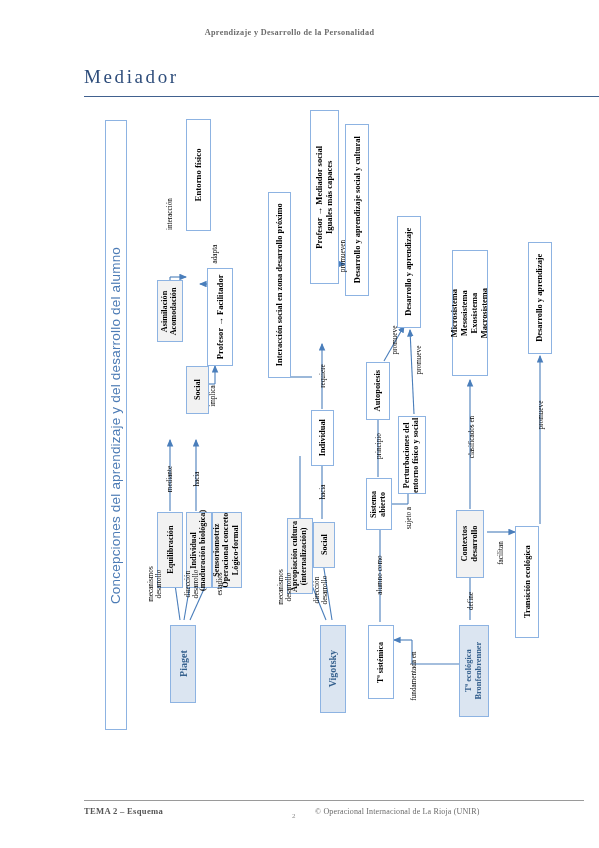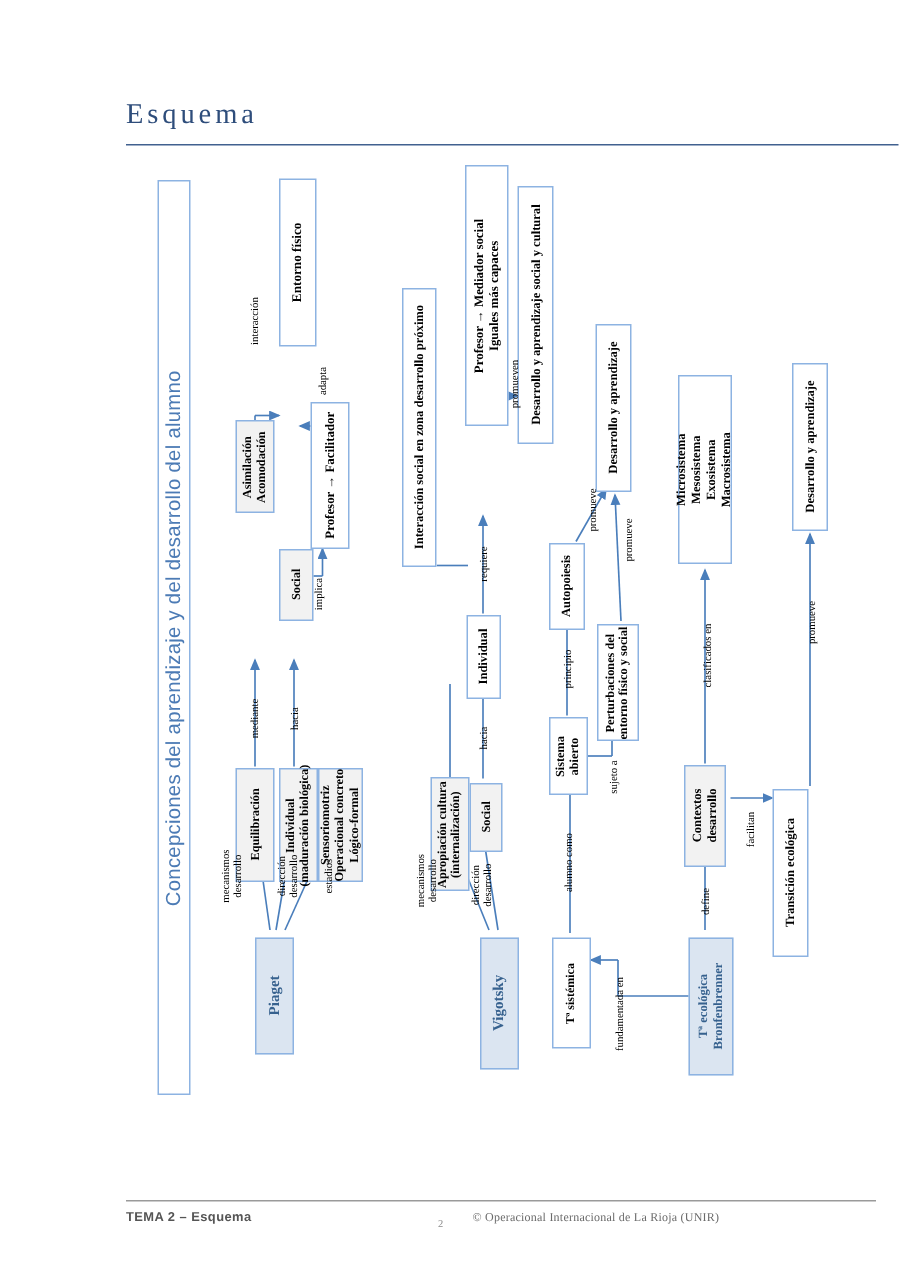--- a/index.html
+++ b/index.html
@@ -30,21 +30,21 @@
   }
   .sec-rule{
     position:absolute;left:84px;top:96px;width:515px;height:1px;
     background:#41618f;
   }
 
   
   .ftr-rule{position:absolute;left:84px;top:800px;width:500px;height:1px;background:#9a9a9a;}
   .ftr-left{
     position:absolute;left:84px;top:806px;
-    font-family:Liberation Sans, sans-serif;
+    font-family:Liberation Serif, serif;
     font-weight:bold;font-size:8.6px;color:#555;letter-spacing:.3px;
   }
   .ftr-page{
     position:absolute;left:292px;top:812px;
     font-family:"Liberation Serif", serif;
     font-size:7px;color:#8a8a8a;
   }
   .ftr-right{
     position:absolute;left:315px;top:807px;
     font-family:"Liberation Serif", serif;
@@ -96,22 +96,25 @@
     line-height:1.12;
     text-align:center;
   }
   .lbl span{transform:rotate(-90deg);display:block;}
 </style>
 </head>
 <body>
 
 <div class="page">
 
-
-  <div class="sec-title">Esquema</div>
+  <div class="hdr">
+    <span class="hdr-inner">Aprendizaje y Desarrollo de la Personalidad</span>
+  </div>
+
+  <div class="sec-title">Mediador</div>
   <div class="sec-rule"></div>
 
   <div class="canvas">
 
     <svg width="599" height="640">
       <defs>
         <marker id="ah" markerWidth="7" markerHeight="7" refX="6" refY="3" orient="auto">
           <path d="M0,0 L7,3 L0,6 z" fill="#4a7ebb"></path>
         </marker>
       </defs>

